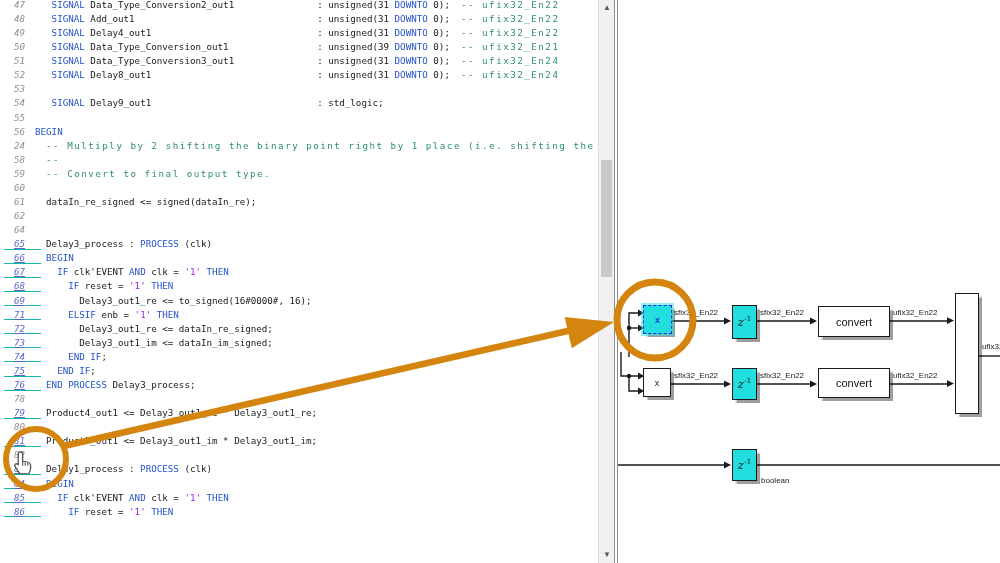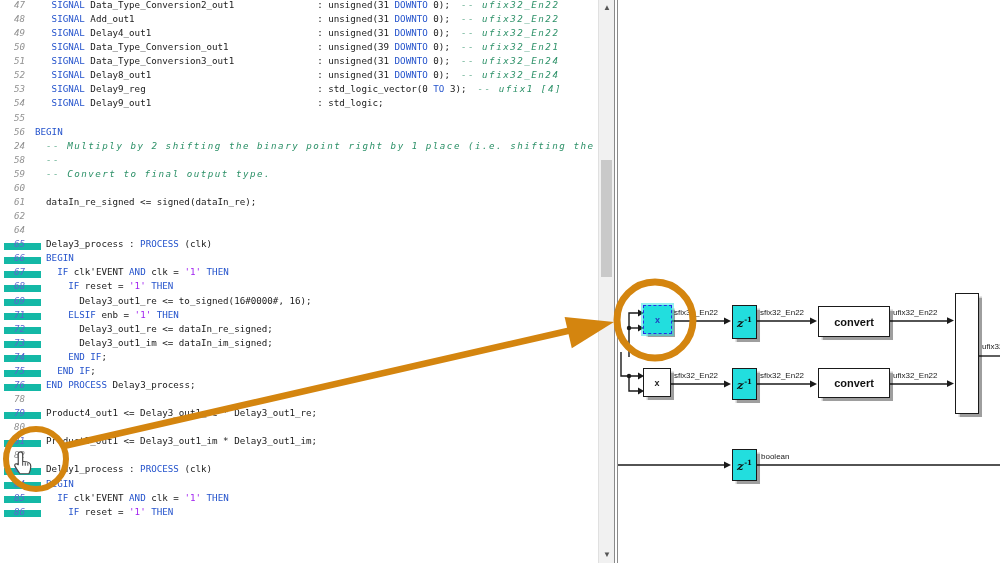--- a/index.html
+++ b/index.html
@@ -4,40 +4,40 @@
 <style>
   html,body{margin:0;padding:0;background:#fff;}
   #screen{position:relative;width:1000px;height:563px;overflow:hidden;background:#fff;
           font-family:"DejaVu Sans Mono",monospace;}
   
   #code-pane{position:absolute;left:0;top:0;width:598px;height:563px;background:#fff;overflow:hidden;}
   #code-lines{position:absolute;left:0;top:-2.1px;width:598px;}
   .cl{position:relative;height:14.09px;white-space:pre;font-size:9.2px;line-height:14.09px;}
   .ln{position:absolute;left:4px;top:0;width:37px;height:12.6px;padding-left:10px;box-sizing:border-box;
       font-style:italic;font-size:9.2px;color:#909090;}
-  .ln.link{color:#5b66cf;border-bottom:7px solid #14b8a6;}
+  .ln.link{color:#5b66cf;border-bottom:1px solid #14b8a6;text-decoration:underline;}
   .lt{position:absolute;left:35px;top:0;white-space:pre;}
   .k{color:#2453cc;}
   .p{color:#1a1a1a;}
   .s{color:#a020f0;}
-  .c{color:#2b9067;font-style:italic;letter-spacing:1.5px;}
+  .c{color:#2b9067;letter-spacing:1.5px;}
   
   #v-scrollbar{position:absolute;left:598px;top:0;width:16px;height:563px;background:#f1f1f1;border-left:1px solid #e0e0e0;box-sizing:border-box;}
   .sb-btn{position:absolute;left:0;width:16px;height:16px;background:#f1f1f1;color:#555;font-size:8px;
           line-height:16px;text-align:center;font-family:"Liberation Sans",sans-serif;}
   #sb-up{top:0;}  #sb-down{bottom:0;}
   #sb-thumb{position:absolute;left:2px;top:160px;width:11px;height:117px;background:#c9c9c9;}
   
   #divider-a{position:absolute;left:614px;top:0;width:1px;height:563px;background:#8a8a8a;}
   #divider-b{position:absolute;left:617px;top:0;width:1px;height:563px;background:#8a8a8a;}
   
   #diagram-pane{position:absolute;left:618px;top:0;width:382px;height:563px;background:#fff;overflow:hidden;
                 font-family:"Liberation Sans",sans-serif;}
   .blk{position:absolute;background:#fff;border:1.2px solid #1a1a1a;box-sizing:border-box;
-       box-shadow:2.5px 2.5px 1px rgba(0,0,0,0.38);display:flex;align-items:center;justify-content:center;font-weight:bold;}
+       box-shadow:2.5px 2.5px 1px rgba(0,0,0,0.38);display:flex;align-items:center;justify-content:center;}
   .cyan{background:#22dede;}
   .sel{border:1.6px dashed #2a2ae6;box-shadow:0 0 0 2px rgba(40,224,224,.5),2.5px 2.5px 1px rgba(0,0,0,0.38);}
   #blk-mult-top   {left:25px;top:305px;width:29px;height:29px;font-size:9px;font-weight:bold;color:#2040c0;}
   #blk-mult-bot   {left:25px;top:368px;width:28px;height:29px;font-size:9px;color:#222;}
   #blk-delay-top  {left:114px;top:305px;width:25px;height:34px;}
   #blk-delay-bot  {left:114px;top:368px;width:25px;height:32px;}
   #blk-delay-bool {left:114px;top:449px;width:25px;height:32px;}
   #blk-conv-top   {left:200px;top:306px;width:72px;height:31px;font-size:11px;color:#111;}
   #blk-conv-bot   {left:200px;top:368px;width:72px;height:30px;font-size:11px;color:#111;}
   #blk-adder      {left:337px;top:293px;width:24px;height:121px;border-width:1.6px;}
@@ -54,21 +54,21 @@
 <div id="screen">
 
   <div id="code-pane">
     <div id="code-lines">
         <div class="cl"><span class="ln">47</span><span class="lt"><span class="p">   </span><span class="k">SIGNAL</span><span class="p"> Data_Type_Conversion2_out1               : unsigned(31 </span><span class="k">DOWNTO</span><span class="p"> 0);  </span><span class="c">-- ufix32_En22</span></span></div>
         <div class="cl"><span class="ln">48</span><span class="lt"><span class="p">   </span><span class="k">SIGNAL</span><span class="p"> Add_out1                                 : unsigned(31 </span><span class="k">DOWNTO</span><span class="p"> 0);  </span><span class="c">-- ufix32_En22</span></span></div>
         <div class="cl"><span class="ln">49</span><span class="lt"><span class="p">   </span><span class="k">SIGNAL</span><span class="p"> Delay4_out1                              : unsigned(31 </span><span class="k">DOWNTO</span><span class="p"> 0);  </span><span class="c">-- ufix32_En22</span></span></div>
         <div class="cl"><span class="ln">50</span><span class="lt"><span class="p">   </span><span class="k">SIGNAL</span><span class="p"> Data_Type_Conversion_out1                : unsigned(39 </span><span class="k">DOWNTO</span><span class="p"> 0);  </span><span class="c">-- ufix32_En21</span></span></div>
         <div class="cl"><span class="ln">51</span><span class="lt"><span class="p">   </span><span class="k">SIGNAL</span><span class="p"> Data_Type_Conversion3_out1               : unsigned(31 </span><span class="k">DOWNTO</span><span class="p"> 0);  </span><span class="c">-- ufix32_En24</span></span></div>
         <div class="cl"><span class="ln">52</span><span class="lt"><span class="p">   </span><span class="k">SIGNAL</span><span class="p"> Delay8_out1                              : unsigned(31 </span><span class="k">DOWNTO</span><span class="p"> 0);  </span><span class="c">-- ufix32_En24</span></span></div>
-        <div class="cl"><span class="ln">53</span><span class="lt"><span class="p">   </span><span class="k">SIGNAL</span><span class="p"> Delay9_reg                               : std_logic_vector(0 </span><span class="k">TO</span><span class="p"> 3);  </span><span class="c">-- ufix1 [4]</span></span></div>
+        <div class="cl"><span class="ln">53</span></div>
         <div class="cl"><span class="ln">54</span><span class="lt"><span class="p">   </span><span class="k">SIGNAL</span><span class="p"> Delay9_out1                              : std_logic;</span></span></div>
         <div class="cl"><span class="ln">55</span><span class="lt"></span></div>
         <div class="cl"><span class="ln">56</span><span class="lt"><span class="k">BEGIN</span></span></div>
         <div class="cl"><span class="ln">24</span><span class="lt"><span class="p">  </span><span class="c">-- Multiply by 2 shifting the binary point right by 1 place (i.e. shifting the da</span></span></div>
         <div class="cl"><span class="ln">58</span><span class="lt"><span class="p">  </span><span class="c">--</span></span></div>
         <div class="cl"><span class="ln">59</span><span class="lt"><span class="p">  </span><span class="c">-- Convert to final output type.</span></span></div>
         <div class="cl"><span class="ln">60</span><span class="lt"></span></div>
         <div class="cl"><span class="ln">61</span><span class="lt"><span class="p">  dataIn_re_signed &lt;= signed(dataIn_re);</span></span></div>
         <div class="cl"><span class="ln">62</span><span class="lt"></span></div>
         <div class="cl"><span class="ln">64</span><span class="lt"></span></div>
@@ -171,21 +171,21 @@
       
     </div>
 
     <div class="siglbl" style="left:56px;top:308px">sfix32_En22</div>
     <div class="siglbl" style="left:142px;top:308px">sfix32_En22</div>
     <div class="siglbl" style="left:275px;top:308px">ufix32_En22</div>
     <div class="siglbl" style="left:56px;top:371px">sfix32_En22</div>
     <div class="siglbl" style="left:142px;top:371px">sfix32_En22</div>
     <div class="siglbl" style="left:275px;top:371px">ufix32_En22</div>
     <div class="siglbl" style="left:364px;top:342px">ufix32_En22</div>
-    <div class="siglbl" style="left:143px;top:452px">boolean</div>
+    <div class="siglbl" style="left:143px;top:476px">boolean</div>
   </div>
 
   <svg id="annotations" width="1000" height="563">
     <circle cx="36" cy="459" r="30" fill="none" stroke-width="6" stroke="#d4850f"></circle>
     <circle cx="655" cy="320" r="38" fill="none" stroke-width="7" stroke="#d4850f"></circle>
     <line x1="64" y1="446" x2="572" y2="330" stroke-width="6.5" stroke="#d4850f"></line>
     <polygon points="614,322 571.8,348.2 564.6,317.0" fill="#d4850f"></polygon>
     <g transform="translate(12,450) scale(0.92)">
       <path d="M9.2 2 C10.7 2 11.6 3 11.6 4.6 L11.6 12.5 L13.2 12.5 C17.3 12.6 20.4 14.2 20.4 17.6 C20.4 20.6 19.5 23.6 18.4 25.8 L8.6 25.8 C7.2 23.8 4.3 19.6 3.2 17.5 C2.4 16 3.5 14.5 5.1 15.1 L6.8 15.9 L6.8 4.6 C6.8 3 7.7 2 9.2 2 Z" stroke-width="1.3" stroke-linejoin="round" fill="#ffffff" stroke="#4a4a4a"></path>
       <path d="M11.6 13 L11.6 17 M14.4 13.2 L14.4 17 M17.2 13.8 L17.2 17.2" fill="none" stroke-width="1.1" stroke="#4a4a4a"></path>

